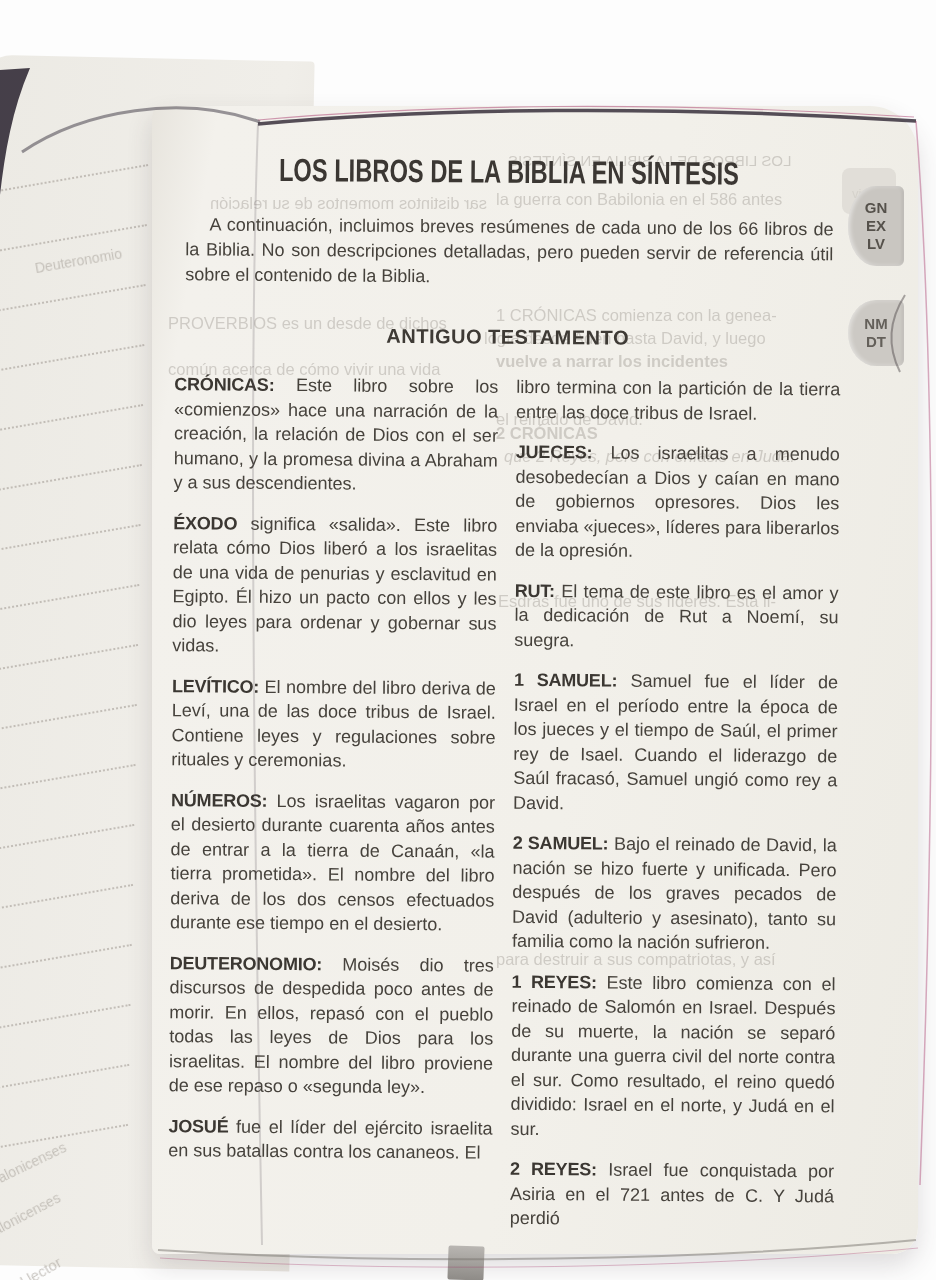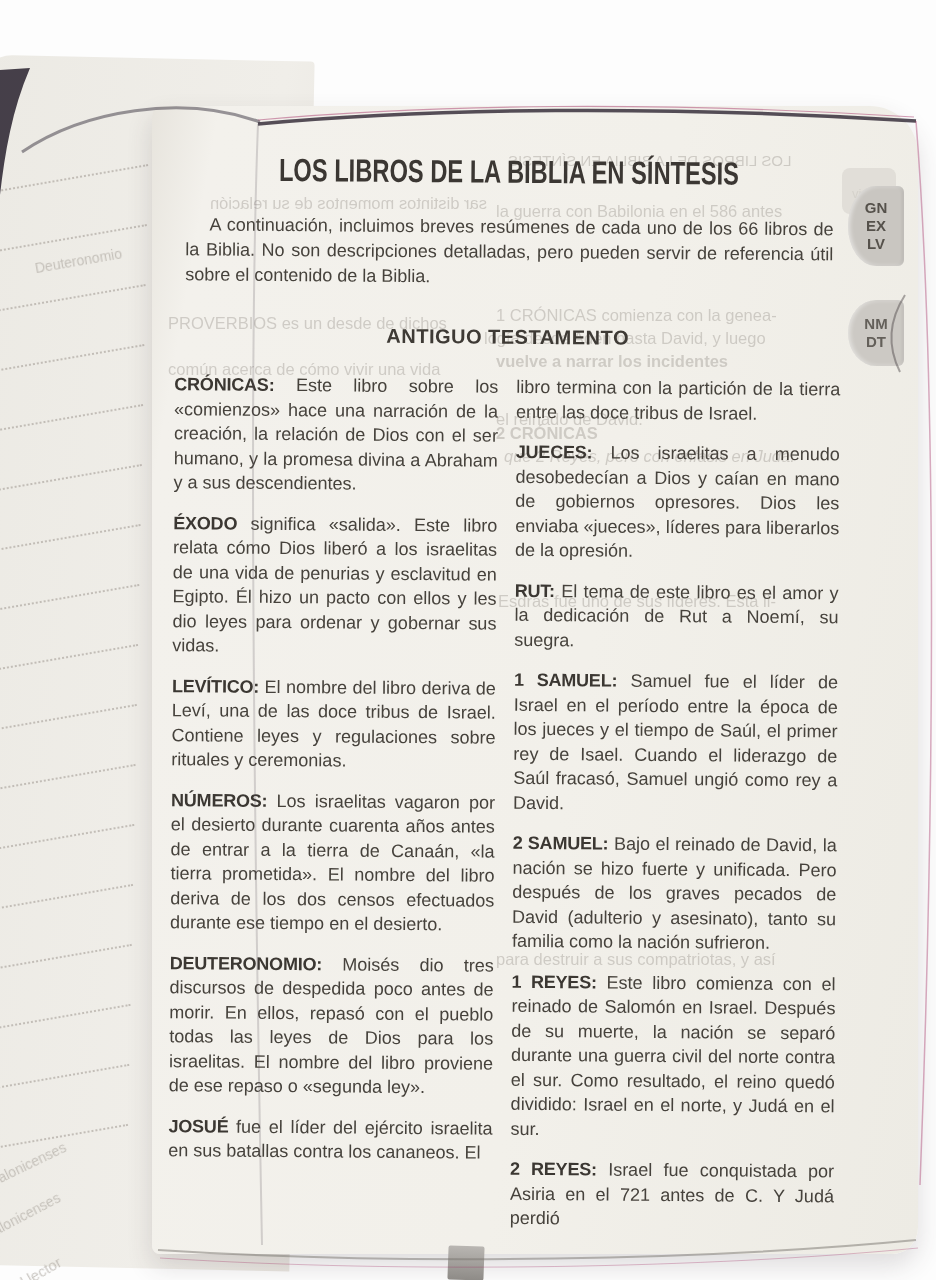--- a/index.html
+++ b/index.html
@@ -49,21 +49,21 @@
   .tab0{top:80px;height:80px;}
   .tab1{top:194px;height:66px;opacity:.9;}
   .tab-echo{position:absolute;right:22px;top:62px;width:54px;height:46px;
             background:#d8d5d0;border-radius:8px;opacity:.65;z-index:3;}
 
   
   .ghost{position:absolute;font-size:16.5px;color:#8d8780;opacity:.35;
          filter:blur(0.35px);white-space:nowrap;z-index:2;}
   .mirror{transform:scaleX(-1);}
   .g0{left:356px;top:46px;font-size:15px;}
-  .g1{left:344px;top:96px;}
+  .g1{left:344px;top:84px;}
   .g2{left:58px;top:88px;}
   .g3{left:344px;top:200px;}
   .g4{left:332px;top:223px;}
   .g5{left:344px;top:246px;font-weight:bold;}
   .g6{left:344px;top:269px;margin-top:35px;}
   .g7{left:344px;top:318px;font-weight:700;}
   .g8{left:352px;top:341px;font-style:italic;}
   .g9{left:16px;top:208px;}
   .g10{left:16px;top:254px;}
   .g11{left:700px;top:80px;font-size:13px;}

